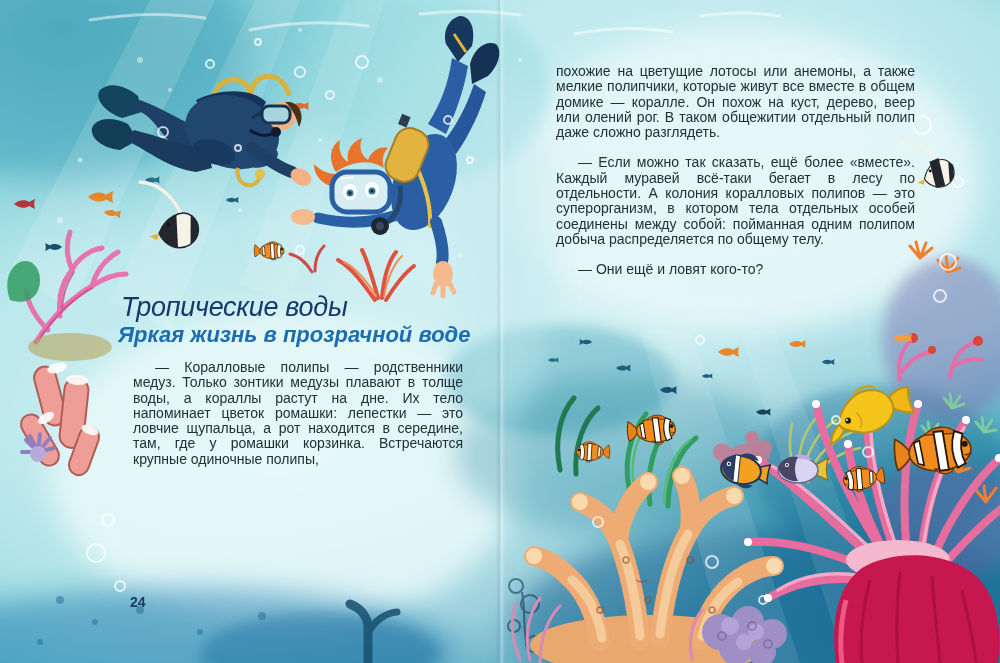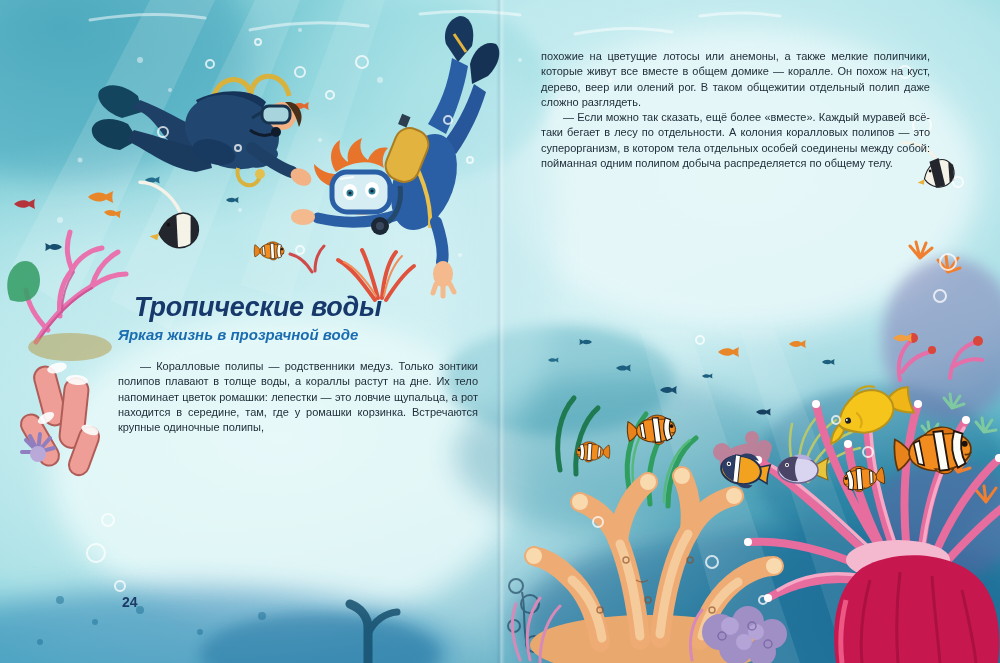--- a/index.html
+++ b/index.html
@@ -12,28 +12,28 @@
       radial-gradient(520px 320px at 6% 4%, rgba(31,140,168,.5) 0%, rgba(31,140,168,0) 70%),
       radial-gradient(660px 430px at 90% 92%, rgba(13,84,133,.58) 0%, rgba(13,84,133,0) 72%),
       radial-gradient(480px 290px at 40% 104%, rgba(26,108,156,.5) 0%, rgba(26,108,156,0) 70%),
       linear-gradient(158deg,#a6e2e6 0%,#84d4db 28%,#62c5cf 55%,#4cb6c6 78%,#3fa9bf 100%);
   }
   .art{position:absolute;left:0;top:0;width:1000px;height:663px;}
   .seam{position:absolute;left:496px;top:0;width:9px;height:663px;pointer-events:none;
     background:linear-gradient(90deg,rgba(10,60,90,0),rgba(10,60,90,.10) 35%,rgba(255,255,255,.30) 58%,rgba(10,60,90,0));}
   .text-left{position:absolute;left:118px;top:292px;width:360px;}
   .text-right{position:absolute;left:541px;top:49px;width:389px;}
-  h1.title{margin:0 16px 2px;font-size:27px;line-height:30px;font-weight:bold;font-style:italic;
+  h1.title{margin:0 3px 2px;font-size:27px;line-height:30px;font-weight:normal;font-style:italic;
     color:#17386b;letter-spacing:-.3px;}
-  h2.subtitle{margin:0 0 14px;font-size:15px;line-height:21px;font-weight:bold;font-style:italic;
+  h2.subtitle{margin:0 0 14px;font-size:22px;line-height:21px;font-weight:bold;font-style:italic;
     color:#1a6db0;}
-  .text-left p,.text-right p{margin:0;font-size:11px;line-height:15.3px;text-align:justify;
+  .text-left p,.text-right p{margin:15px;font-size:14px;line-height:15.3px;text-align:justify;
     color:#212f3a;hyphens:auto;}
   p.dlg{text-indent:22px;}
-  .page-num{position:absolute;left:122px;top:594px;font-size:14px;font-weight:bold;color:#1d3a66;}
+  .page-num{position:absolute;left:130px;top:594px;font-size:14px;font-weight:bold;color:#1d3a66;}
 </style>
 </head>
 <body>
 
 <div class="spread">
 
   <svg class="art" viewBox="0 0 1000 663" xmlns="http://www.w3.org/2000/svg">
     <defs>
       <filter id="soft" x="-60%" y="-60%" width="220%" height="220%">
           <feGaussianBlur stdDeviation="14"></feGaussianBlur>
@@ -506,22 +506,23 @@
         <circle cx="763" cy="600" r="4"></circle>
         <circle cx="836" cy="420" r="4"></circle>
     </g>
   </svg>
 
   <div class="seam"></div>
 
   <section class="text-left">
     <h1 class="title">Тропические воды</h1>
     <h2 class="subtitle">Яркая жизнь в прозрачной воде</h2>
-    <p class="dlg">— Коралловые полипы — родственники медуз. Только зонтики полипов плавают в толще воды, а кораллы растут на дне. Их тело напоминает цветок ромашки: лепестки — это ловчие щупальца, а рот находится в середине, там, где у ромашки корзинка. Встречаются крупные одиночные полипы,</p>
+    <p class="dlg">— Коралловые полипы — родственники медуз. Только зонтики медузы плавают в толще воды, а кораллы растут на дне. Их тело напоминает цветок ромашки: лепестки — это ловчие щупальца, а рот находится в середине, там, где у ромашки корзинка. Встречаются крупные одиночные полипы,</p>
   </section>
 
   <section class="text-right">
     <p>похожие на цветущие лотосы или анемоны, а также мелкие полипчики, которые живут все вместе в общем домике — коралле. Он похож на куст, дерево, веер или олений рог. В таком общежитии отдельный полип даже сложно разглядеть.</p>
     <p class="dlg">— Если можно так сказать, ещё более «вместе». Каждый муравей всё-таки бегает в лесу по отдельности. А колония коралловых полипов — это суперорганизм, в котором тела отдельных особей соединены между собой: пойманная одним полипом добыча распределяется по общему телу.</p>
+    <p class="dlg">— Они ещё и ловят кого-то?</p>
   </section>
 
   <div class="page-num">24</div>
 </div>
 
 </body></html>

